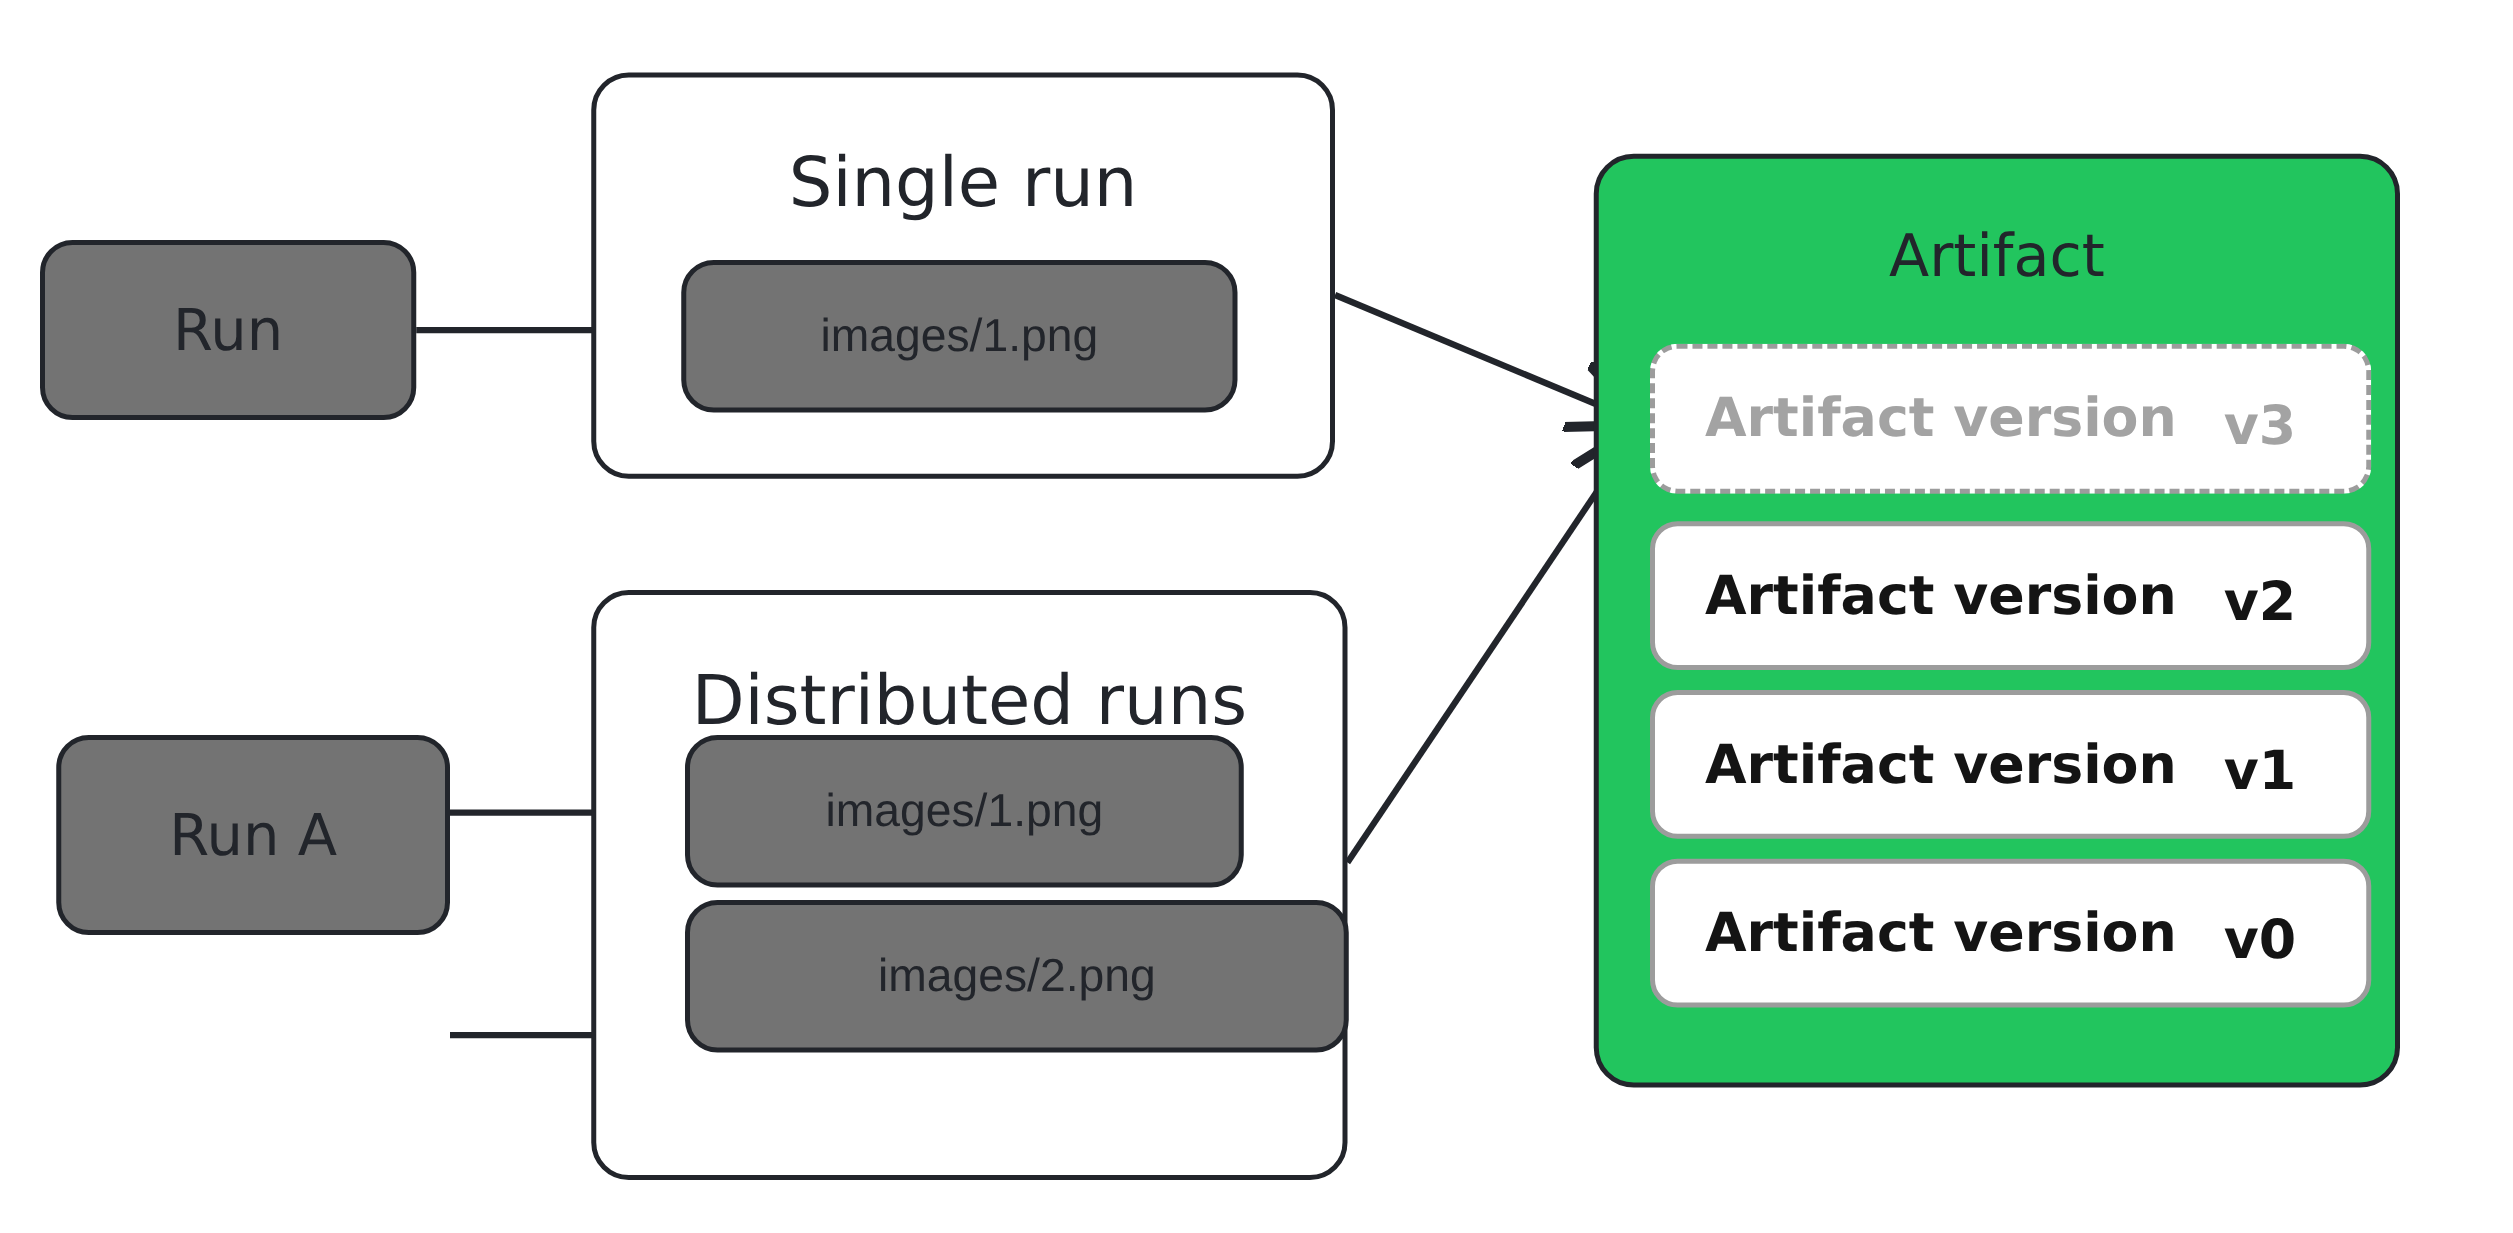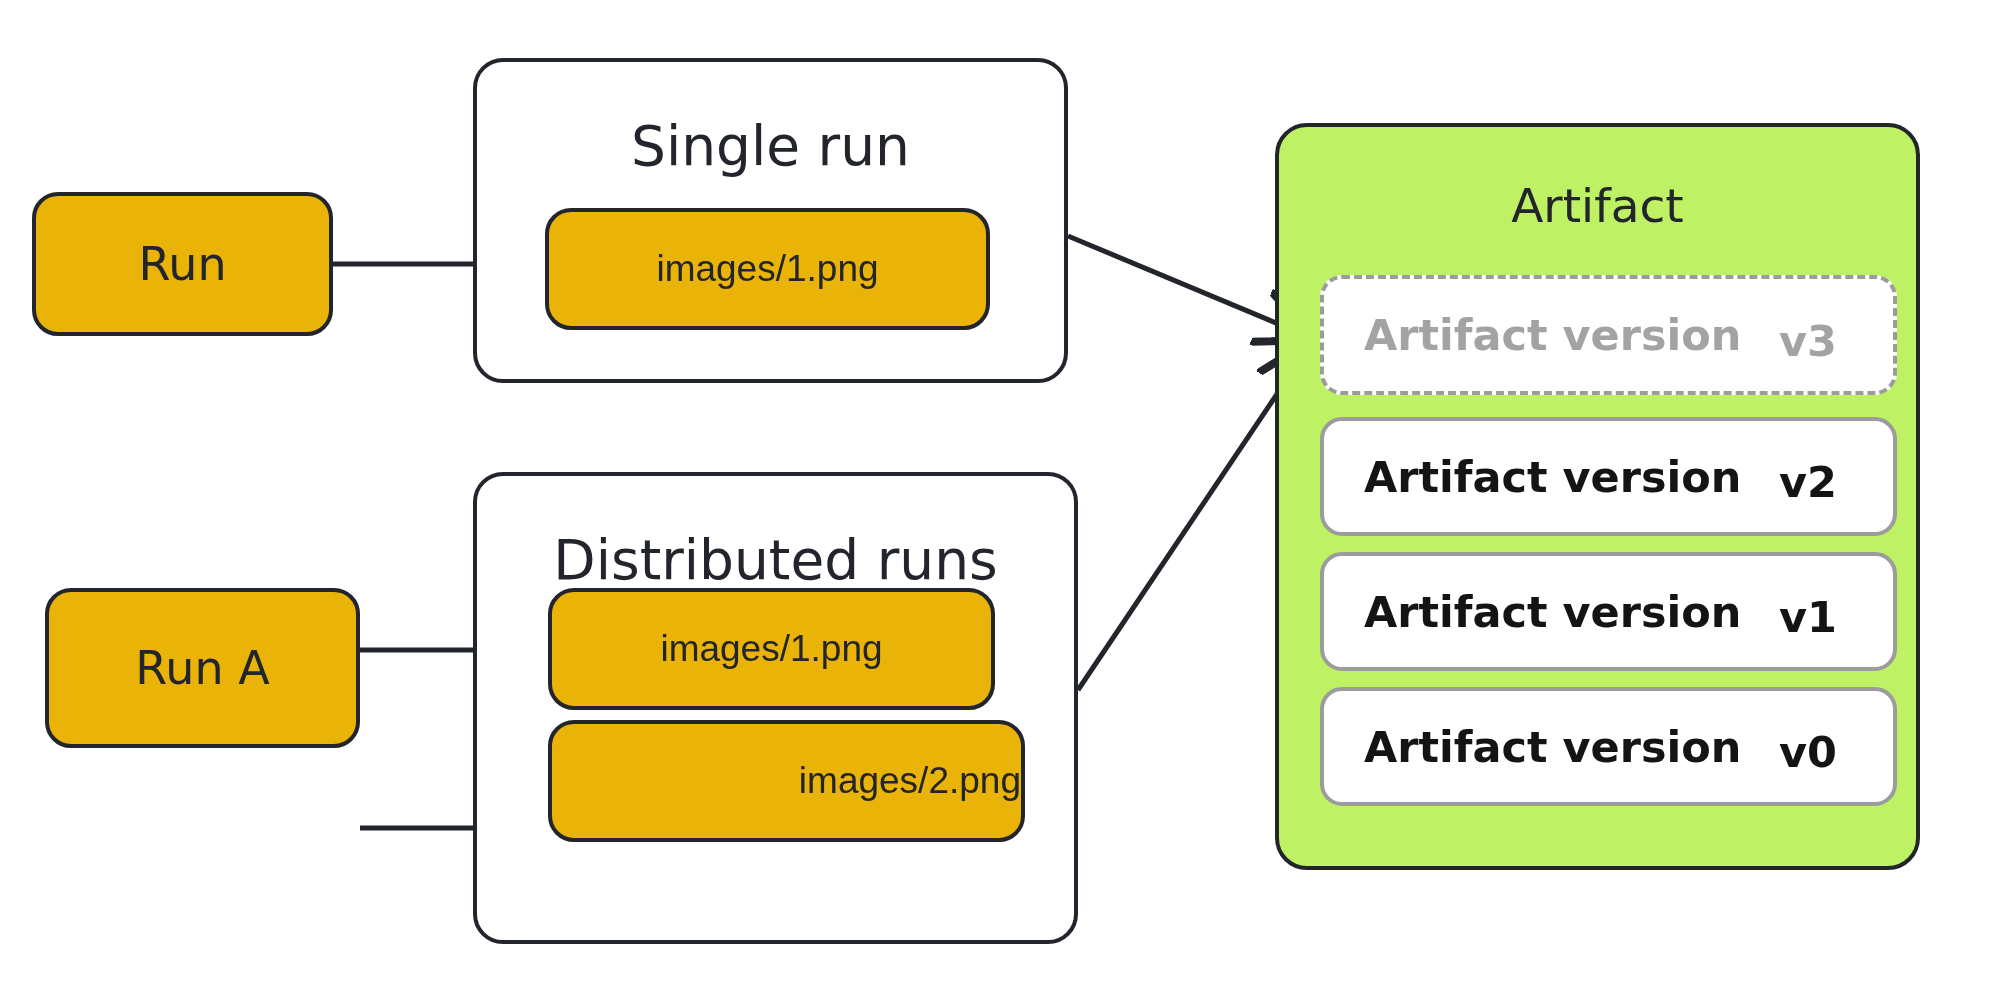--- a/index.html
+++ b/index.html
@@ -14,21 +14,21 @@
     background: #ffffff;
     font-family: "DejaVu Sans", sans-serif;
     overflow: hidden;
   }
   .node {
     position: absolute;
     box-sizing: border-box;
     display: flex;
     align-items: center;
     justify-content: center;
-    background: #eab308;
+    background: #737373;
   }
   
   .box-dark {
     border: 4px solid #22252b;
     border-radius: 26px;
     color: #22252b;
   }
   
   .group {
     position: absolute;
@@ -54,21 +54,21 @@
   }
   .label-lg {
     font-size: 46px;
   }
   
   #artifact-panel {
     position: absolute;
     box-sizing: border-box;
     border: 4px solid #22252b;
     border-radius: 32px;
-    background: #bef264;
+    background: #22c55e;
     padding-left: 44px;
   }
   #artifact-title {
     position: absolute;
     left: 0; right: 0;
     text-align: center;
     font-size: 47px;
     color: #22252b;
     line-height: 1;
   }
@@ -166,21 +166,21 @@
 
 
   <div class="group" style="left:473px; top:472px; width:605px; height:472px;">
     <div class="group-title" style="top:57px;">Distributed runs</div>
   </div>
 
   <div class="node box-dark mono" style="left:548px; top:588px; width:447px; height:122px;">
     <span>images/1.png</span>
   </div>
 
-  <div class="node box-dark mono" style="left:548px; top:720px; width:477px; height:122px;justify-content:flex-end;">
+  <div class="node box-dark mono" style="left:548px; top:720px; width:531px; height:122px;">
     <span>images/2.png</span>
   </div>
 
   <div id="artifact-panel" style="left:1275px; top:123px; width:645px; height:747px;">
 
     <div id="artifact-title" style="top:55px;">Artifact</div>
 
     <div class="version-row dashed" style="left:41px; top:148px; width:577px; height:120px;">
       <span class="version-label">Artifact version</span>
       <span class="version-value">v3</span>

